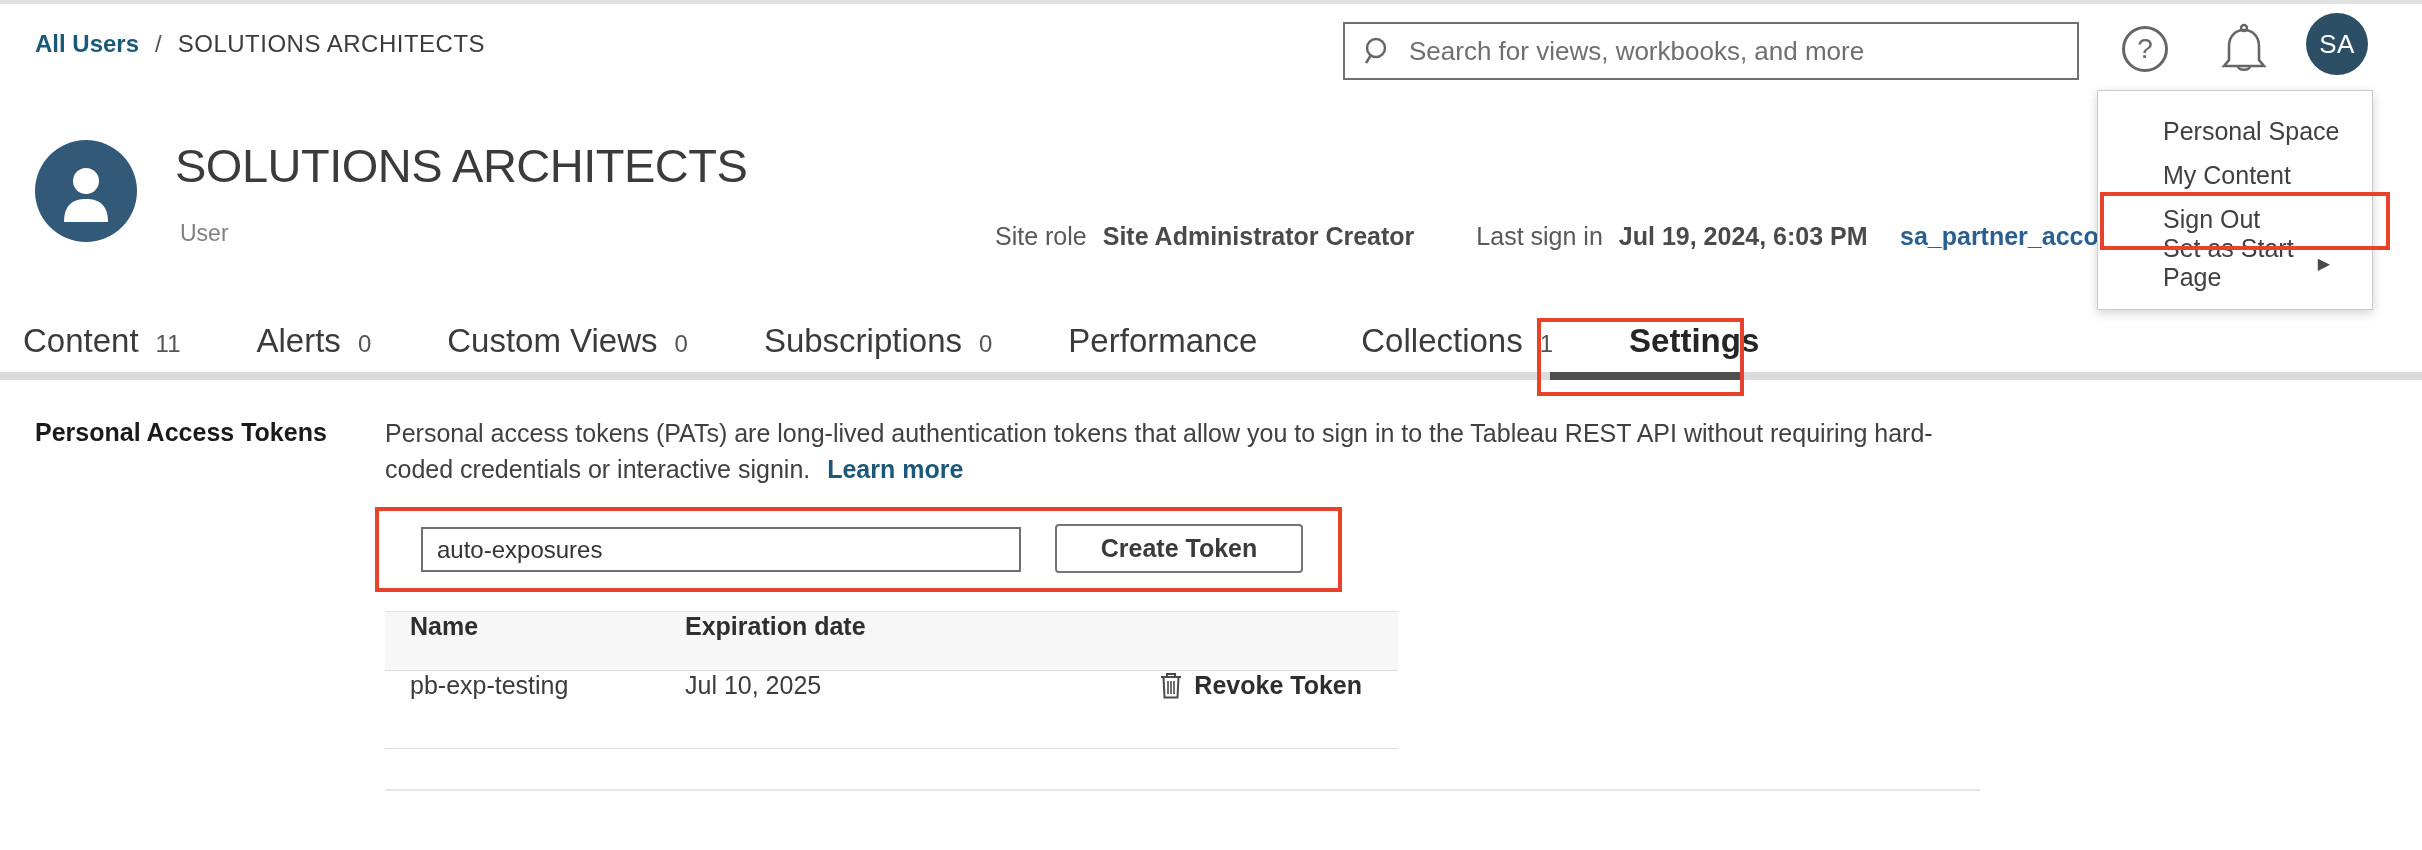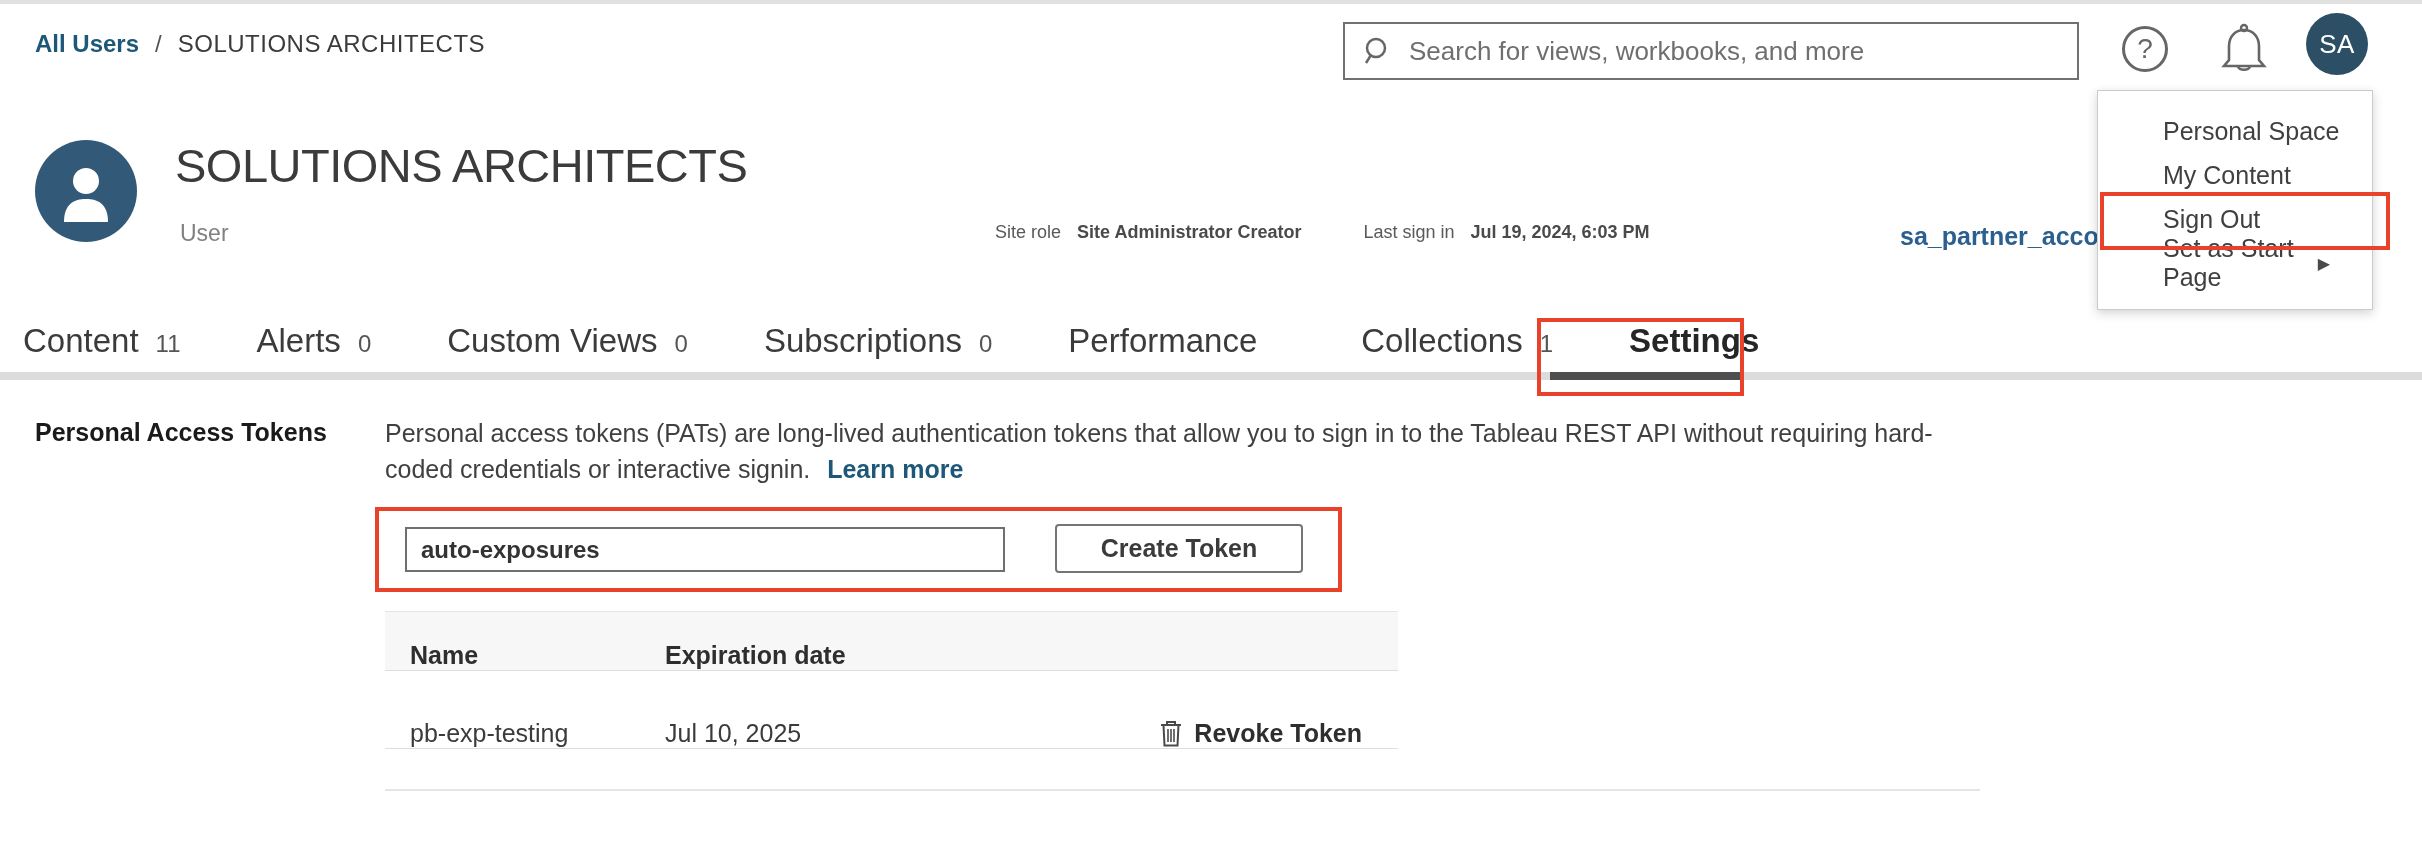--- a/index.html
+++ b/index.html
@@ -36,21 +36,21 @@
   .menu-item{height:44px;display:flex;align-items:center;padding:0 26px 0 28px;font-size:25px;color:#404040;cursor:pointer;margin-left:37px;}
   .menu-item.boxed{margin:0 14px;padding:0 0 0 12px;background:#e7e7e7;border:2px solid #9a9a9a;border-radius:3px;
                    box-sizing:border-box;height:44px;}
   .menu-item .arrow{margin-left:auto;margin-right:16px;font-size:16px;color:#4a4a4a;}
 
   
   .profile-avatar{position:absolute;left:35px;top:140px;width:102px;height:102px;border-radius:50%;
                   background:#325a78;display:flex;align-items:center;justify-content:center;}
   .profile-title{position:absolute;left:175px;top:138px;font-size:47px;color:#3b3b3b;letter-spacing:-.5px;}
   .profile-sub{position:absolute;left:180px;top:220px;font-size:23px;color:#818181;}
-  .meta-row{position:absolute;left:995px;top:222px;display:flex;align-items:baseline;font-size:18px;color:#595959;white-space:nowrap;}
+  .meta-row{position:absolute;left:995px;top:222px;display:flex;align-items:baseline;font-size:25px;color:#595959;white-space:nowrap;}
   .meta-row .lbl{font-weight:normal;color:#595959;}
   .meta-row .val{font-weight:bold;color:#4a4a4a;margin-left:16px;}
   .meta-row .grp2{margin-left:62px;}
   .account-link{position:absolute;left:1900px;top:222px;font-size:25px;font-weight:bold;color:#2b5f8f;
                 white-space:nowrap;cursor:pointer;z-index:5;}
 
   
   .tabs{position:absolute;left:23px;top:322px;display:flex;align-items:baseline;z-index:1;}
   .tab{display:flex;align-items:baseline;margin-right:76px;cursor:pointer;}
   .tab .t-label{font-size:33px;color:#3b3b3b;}
@@ -64,28 +64,28 @@
   .annot{position:absolute;border:4px solid #e8432a;box-sizing:border-box;z-index:20;pointer-events:none;}
   .annot.menu-annot{left:2100px;top:192px;width:290px;height:58px;}
   .annot.tab-annot{left:1537px;top:318px;width:207px;height:78px;}
   .annot.token-annot{left:375px;top:507px;width:967px;height:85px;}
 
   
   .pat-heading{position:absolute;left:35px;top:418px;font-size:25px;font-weight:bold;color:#1a1a1a;}
   .pat-desc{position:absolute;left:385px;top:415px;width:1600px;font-size:25px;line-height:36px;color:#404040;}
   .learn-more{color:#1d5878;font-weight:bold;cursor:pointer;margin-left:10px;}
 
-  .token-input{position:absolute;left:405px;top:527px;width:600px;height:45px;border:2px solid #6f6f6f;
-               box-sizing:border-box;font-size:24px;color:#333;padding:0 14px;font-family:"Liberation Sans",sans-serif;outline:none;font-weight:bold;}
+  .token-input{position:absolute;left:421px;top:527px;width:600px;height:45px;border:2px solid #6f6f6f;
+               box-sizing:border-box;font-size:24px;color:#333;padding:0 14px;font-family:"Liberation Sans",sans-serif;outline:none;}
   .create-btn{position:absolute;left:1055px;top:524px;width:248px;height:49px;background:#fff;border:2px solid #757575;
               border-radius:4px;font-size:25px;font-weight:bold;color:#3b3b3b;font-family:"Liberation Sans",sans-serif;cursor:pointer;}
 
   
   .pat-table{position:absolute;left:385px;top:611px;width:1013px;}
-  .tr{display:flex;align-items:flex-end;box-sizing:border-box;}
+  .tr{display:flex;align-items:flex-start;box-sizing:border-box;gap:20px;}
   .tr.head{height:60px;background:#f7f7f7;border-top:1px solid #e5e5e5;border-bottom:1px solid #dedede;
            font-weight:bold;font-size:25px;color:#2e2e2e;}
   .tr.body-row{height:78px;border-bottom:1px solid #dedede;font-size:25px;color:#3b3b3b;}
   .td-name{width:280px;padding-left:25px;box-sizing:border-box;}
   .td-exp{width:430px;box-sizing:border-box;}
   .td-action{flex:1;display:flex;justify-content:flex-end;align-items:center;padding-right:36px;}
   .revoke{display:inline-flex;align-items:center;gap:12px;cursor:pointer;}
   .revoke .r-label{font-weight:bold;font-size:25px;color:#2e2e2e;}
 
   .section-divider{position:absolute;left:385px;top:789px;width:1595px;height:2px;background:#e5e5e5;}

